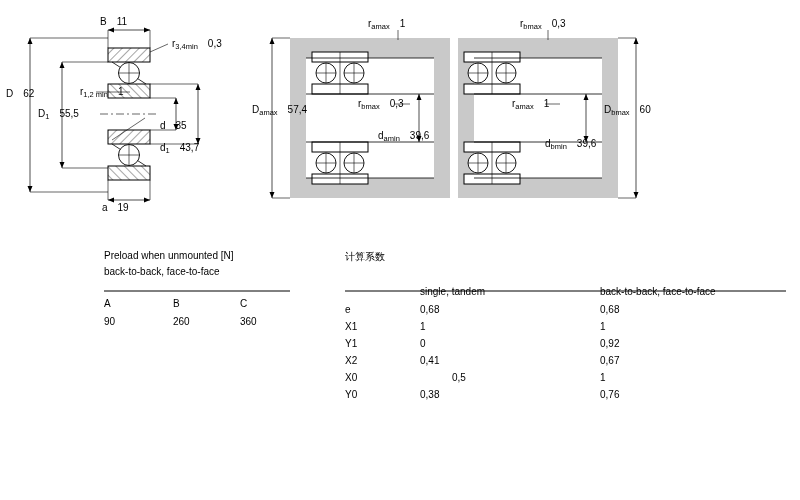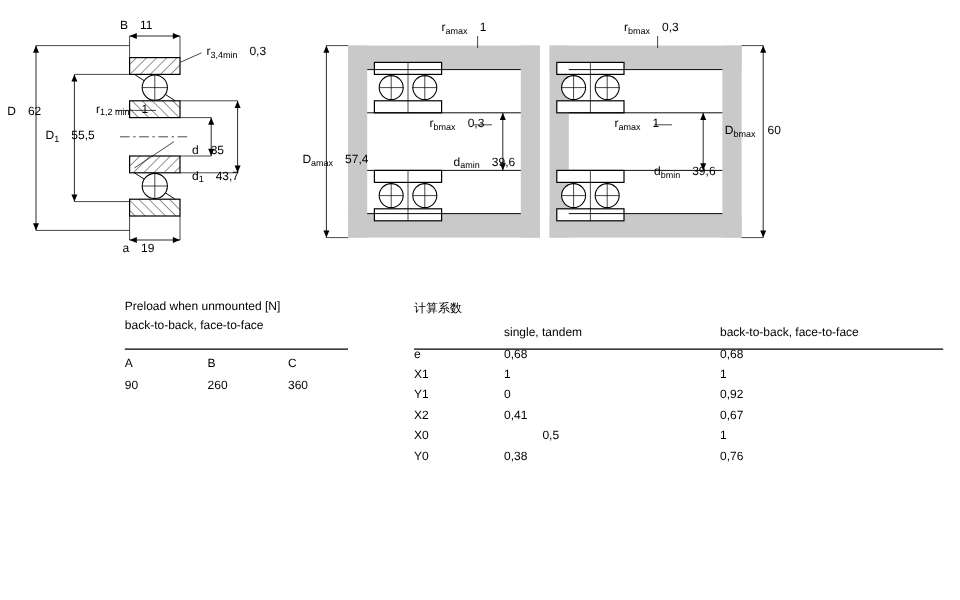--- a/index.html
+++ b/index.html
@@ -209,21 +209,21 @@
   <div class="lbl" style="left:160px;top:120px;"><span>d</span><span class="val">35</span></div>
 
   <div class="lbl" style="left:160px;top:142px;"><span>d</span><span class="sub">1</span><span class="val">43,7</span></div>
 
   <div class="lbl" style="left:102px;top:202px;"><span>a</span><span class="val">19</span></div>
 
   <div class="lbl" style="left:368px;top:18px;"><span>r</span><span class="sub">amax</span><span class="val">1</span></div>
 
   <div class="lbl" style="left:520px;top:18px;"><span>r</span><span class="sub">bmax</span><span class="val">0,3</span></div>
 
-  <div class="lbl" style="left:252px;top:104px;margin-top:24px;"><span>D</span><span class="sub">amax</span><span class="val">57,4</span></div>
+  <div class="lbl" style="left:252px;top:104px;"><span>D</span><span class="sub">amax</span><span class="val">57,4</span></div>
 
   <div class="lbl" style="left:358px;top:98px;"><span>r</span><span class="sub">bmax</span><span class="val">0,3</span></div>
 
   <div class="lbl" style="left:512px;top:98px;"><span>r</span><span class="sub">amax</span><span class="val">1</span></div>
 
   <div class="lbl" style="left:604px;top:104px;"><span>D</span><span class="sub">bmax</span><span class="val">60</span></div>
 
   <div class="lbl" style="left:378px;top:130px;"><span>d</span><span class="sub">amin</span><span class="val">39,6</span></div>
 
   <div class="lbl" style="left:545px;top:138px;"><span>d</span><span class="sub">bmin</span><span class="val">39,6</span></div>
@@ -238,21 +238,21 @@
     </div>
     <div style="position:relative;height:18px;">
       <span style="position:absolute;left:0px;">90</span>
       <span style="position:absolute;left:69px;">260</span>
       <span style="position:absolute;left:136px;">360</span>
     </div>
   </div>
 
   <div class="tbl" style="left:345px;top:250px;width:445px;">
     <div class="tbl-title">计算系数</div>
-    <div style="position:relative;height:18px;margin-top:8px;text-align:center;">
+    <div style="position:relative;height:18px;margin-top:22px;text-align:center;">
       <span style="position:absolute;left:75px;">single, tandem</span>
       <span style="position:absolute;left:255px;">back-to-back, face-to-face</span>
     </div>
     <div style="position:relative;height:17px;">
       <span style="position:absolute;left:0px;"><span>e</span><span class="sub"></span></span>
       <span style="position:absolute;left:75px;">0,68</span>
       <span style="position:absolute;left:255px;">0,68</span>
     </div>
     <div style="position:relative;height:17px;">
       <span style="position:absolute;left:0px;"><span>X</span><span class="sub">1</span></span>

